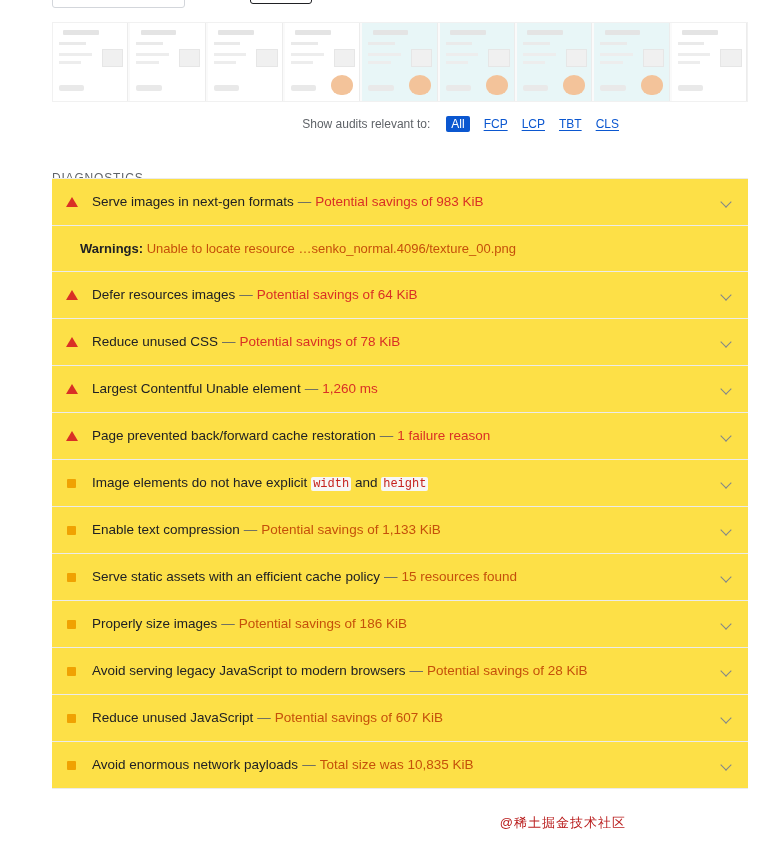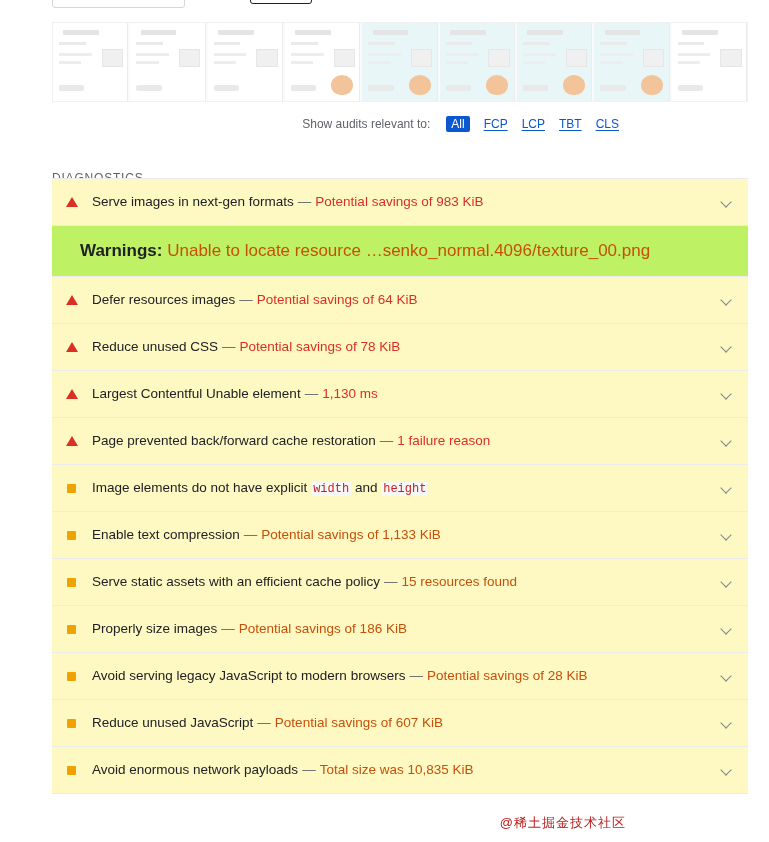--- a/index.html
+++ b/index.html
@@ -155,21 +155,21 @@
     box-sizing: border-box;
   }
   .audit-row {
     position: relative;
     border-bottom: 1px solid #ebebeb;
     min-height: 47px;
     display: flex;
     align-items: center;
     padding: 0 40px 0 14px;
     box-sizing: border-box;
-    background: #fef9c3;
+    background: #fde047;
   }
   .marker {
     width: 12px;
     height: 12px;
     flex: none;
     margin-right: 14px;
     position: relative;
   }
   .marker.fail:after {
     content: "";
@@ -218,24 +218,24 @@
     position: absolute;
     left: 0; top: 0;
     width: 7px; height: 7px;
     border-right: 1.4px solid #80868b;
     border-bottom: 1.4px solid #80868b;
     transform: rotate(45deg);
   }
 
   
   .warn-banner {
-    background: #bef264;
+    background: #fde047;
     border-bottom: 1px solid #ebebeb;
     padding: 15px 14px 15px 28px;
-    font-size: 17px;
+    font-size: 13px;
     color: #5f6368;
     box-sizing: border-box;
   }
   .warn-banner b { color: #202124; }
   .warn-banner .wtext { color: #c5500a; }
 
   
   .watermark {
     position: absolute;
     right: 14px;
@@ -376,21 +376,21 @@
       <span class="marker fail"></span>
       <span class="audit-text">
         <span>Reduce unused CSS</span><span class="dash">—</span><span class="savings">Potential savings of 78 KiB</span>
       </span>
       <span class="chevron"></span>
     </div>
 
     <div class="audit-row">
       <span class="marker fail"></span>
       <span class="audit-text">
-        <span>Largest Contentful Unable element</span><span class="dash">—</span><span class="savings">1,130 ms</span>
+        <span>Largest Contentful Unable element</span><span class="dash">—</span><span class="savings">1,260 ms</span>
       </span>
       <span class="chevron"></span>
     </div>
 
     <div class="audit-row">
       <span class="marker fail"></span>
       <span class="audit-text">
         <span>Page prevented back/forward cache restoration</span><span class="dash">—</span><span class="savings">1 failure reason</span>
       </span>
       <span class="chevron"></span>

